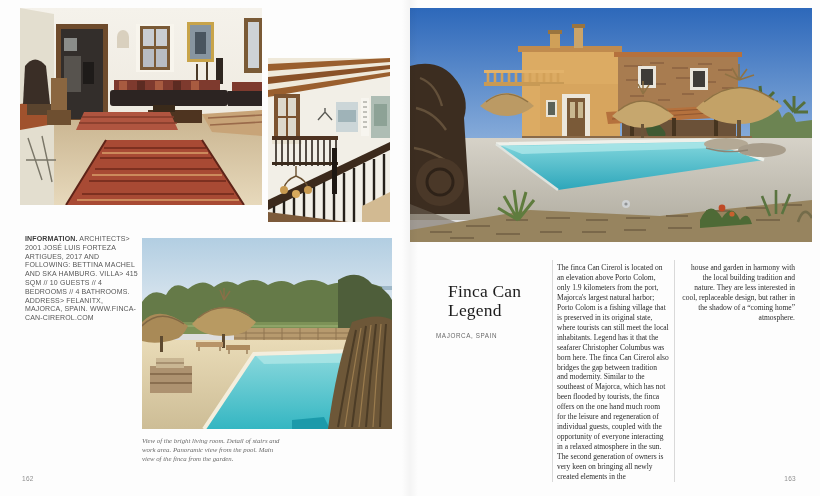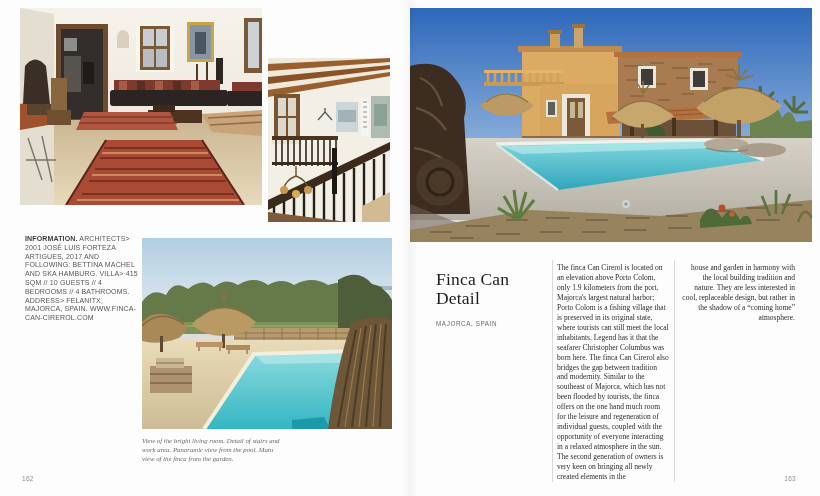--- a/index.html
+++ b/index.html
@@ -32,21 +32,21 @@
     font-family:"Liberation Serif",serif;font-style:italic;
     font-size:6.8px;line-height:9px;color:#6a6a6a;
   }
 
   .pagenum{position:absolute;bottom:14px;font-size:6.5px;color:#8f8f8f;letter-spacing:.3px;}
   .pagenum.left{left:22px;}
   .pagenum.right{right:24px;}
 
   .title-block{position:absolute;left:436px;top:270px;width:110px;}
   .title-block h1{
-    margin:0;font-family:"Liberation Serif",serif;font-weight:400;
+    margin:12px;font-family:"Liberation Serif",serif;font-weight:400;
     font-size:17.5px;line-height:19px;color:#1c1c1c;letter-spacing:.2px;
   }
   .title-location{
     margin-top:12px;font-size:6.3px;letter-spacing:.6px;color:#6a6a6a;
   }
 
   .colrule{position:absolute;top:260px;width:1px;height:222px;background:#d9d9d9;}
   .rule-1{left:552px;}
   .rule-2{left:674px;}
 
@@ -345,21 +345,21 @@
         <path d="M108,212 l-14,-24 M108,212 l-4,-30 M108,212 l8,-28 M108,212 l16,-20 M108,212 l-20,-12" stroke="#5f7c3e" stroke-width="3" fill="none"></path>
         <path d="M290,212 q10,-22 22,-2 q10,-16 18,2 q8,-10 12,4 l-52,4 z" fill="#4e6a36"></path>
         <circle cx="312" cy="200" r="3.4" fill="#bf4a26"></circle>
         <circle cx="322" cy="206" r="2.6" fill="#c8602e"></circle>
         <path d="M360,208 l-8,-20 M366,206 l0,-24 M372,206 l8,-20" stroke="#5a7440" stroke-width="2.6" fill="none"></path>
         <path d="M388,214 q6,-18 14,-4" stroke="#746c4a" stroke-width="2.6" fill="none"></path>
       </svg>
     </figure>
 
     <header class="title-block">
-      <h1><span>Finca Can</span><br><span>Detail</span></h1>
+      <h1><span>Finca Can</span><br><span>Legend</span></h1>
       <div class="title-location">MAJORCA, SPAIN</div>
     </header>
 
     <div class="colrule rule-1"></div>
     <div class="colrule rule-2"></div>
 
     <div class="article-col col-1">The finca Can Cirerol is located on an elevation above Porto Colom, only 1.9 kilometers from the port, Majorca's largest natural harbor; Porto Colom is a fishing village that is preserved in its original state, where tourists can still meet the local inhabitants. Legend has it that the seafarer Christopher Columbus was born here. The finca Can Cirerol also bridges the gap between tradition and modernity. Similar to the southeast of Majorca, which has not been flooded by tourists, the finca offers on the one hand much room for the leisure and regeneration of individual guests, coupled with the opportunity of everyone interacting in a relaxed atmosphere in the sun. The second generation of owners is very keen on bringing all newly created elements in the</div>
     <div class="article-col col-2">house and garden in harmony with the local building tradition and nature. They are less interested in cool, replaceable design, but rather in the shadow of a “coming home” atmosphere.</div>
 
     <span class="pagenum right">163</span>

